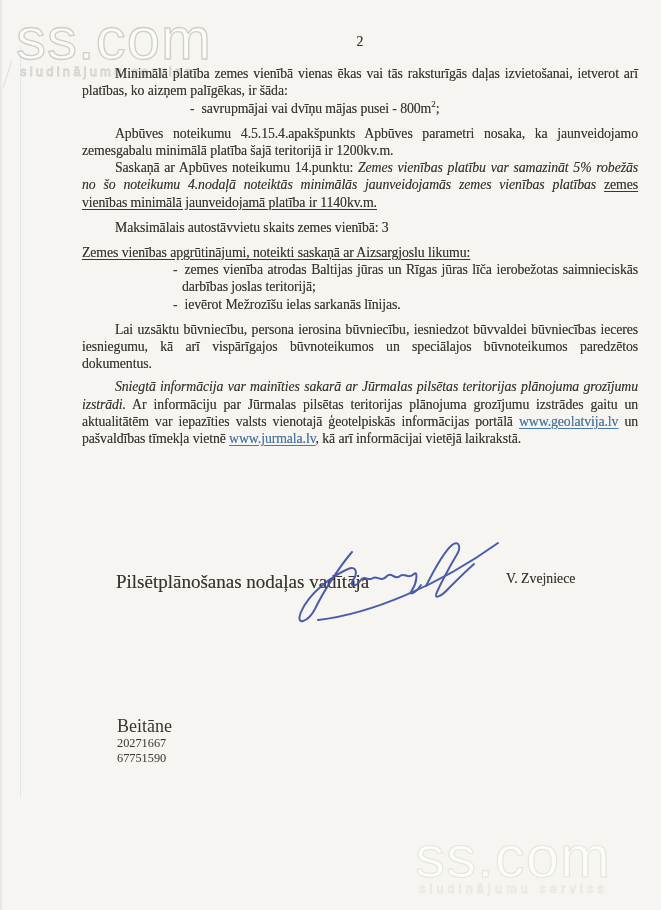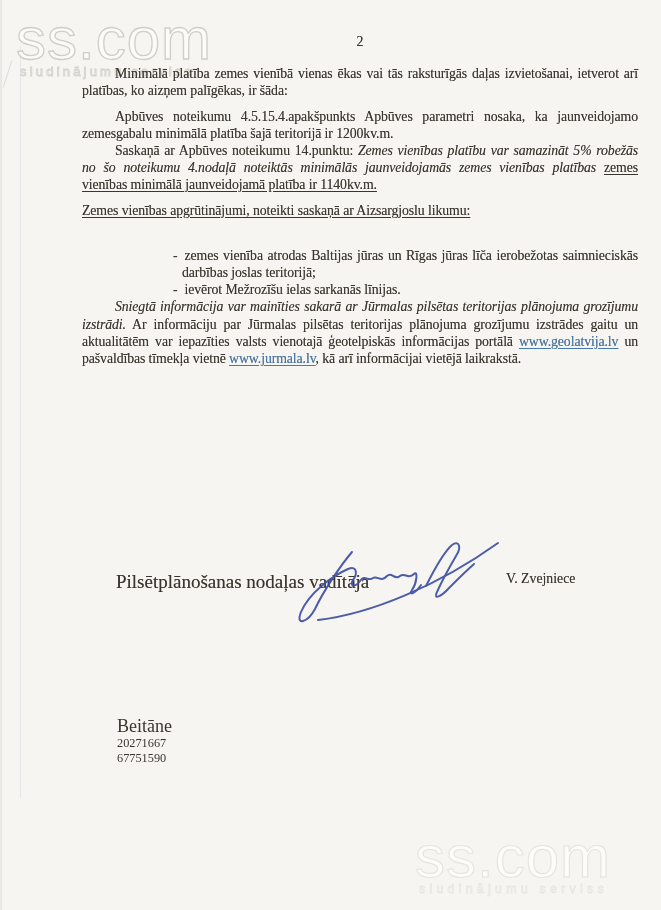--- a/index.html
+++ b/index.html
@@ -36,24 +36,24 @@
   
   .doc {
     position:absolute; left:82px; top:33px; width:556px; z-index:1;
     font-size:13.8px; line-height:17.2px; letter-spacing:-0.1px;
     text-align:justify;
     text-shadow:0 0 .4px rgba(58,54,46,.55);
   }
   .pagenum { text-align:center; margin-bottom:15px; letter-spacing:0; }
   .para { text-indent:33px; }
   .blk-gap-sm { margin-top:8px; }
-  .blk-gap-xs { margin-top:0; }
+  .blk-gap-xs { margin-top:6px; }
   .list1 { margin-left:121px; }
   .list1 .li { text-indent:-13px; }
-  .list2 { margin-left:100px;margin-top:28px; }
+  .list2 { margin-left:100px; }
   .list2 .li { text-indent:-9px; }
   .dash { margin-right:7px; }
   .it { font-style:italic; }
   .ul { text-decoration:underline; text-underline-offset:2px; }
   sup { font-size:9px; line-height:0; }
   a.doc-link { color:#4679ad; text-decoration:underline; text-underline-offset:2px; cursor:pointer; }
 
   
   .sig-label { position:absolute; left:116px; top:571px; z-index:1; font-size:19px; text-shadow:0 0 .4px rgba(58,54,46,.55); }
   .sig-name  { position:absolute; left:506px; top:571px; z-index:1; font-size:13.8px; text-shadow:0 0 .4px rgba(58,54,46,.55); }
@@ -78,34 +78,37 @@
   <span class="brand">ss.com</span>
   <span class="tagline">sludinājumu  serviss</span>
 </div>
 
 <div class="doc">
   <div class="pagenum">2</div>
 
   <div class="para">Minimālā platība zemes vienībā vienas ēkas vai tās raksturīgās daļas izvietošanai, ietverot arī platības, ko aizņem palīgēkas, ir šāda:</div>
 
   <div class="list1">
+    <div class="li"><span class="dash">-</span><span>savrupmājai vai dvīņu mājas pusei - 800m</span><sup>2</sup><span>;</span></div>
   </div>
 
   <div class="para blk-gap-sm">Apbūves noteikumu 4.5.15.4.apakšpunkts Apbūves parametri nosaka, ka jaunveidojamo zemesgabalu minimālā platība šajā teritorijā ir 1200kv.m.</div>
 
   <div class="para"><span>Saskaņā ar Apbūves noteikumu 14.punktu: </span><span class="it">Zemes vienības platību var samazināt 5% robežās no šo noteikumu 4.nodaļā noteiktās minimālās jaunveidojamās zemes vienības platības </span><span class="ul">zemes vienības minimālā jaunveidojamā platība ir 1140kv.m.</span></div>
 
+  <div class="para blk-gap-sm">Maksimālais autostāvvietu skaits zemes vienībā: 3</div>
 
   <div class="ul blk-gap-sm">Zemes vienības apgrūtinājumi, noteikti saskaņā ar Aizsargjoslu likumu:</div>
 
   <div class="list2">
     <div class="li"><span class="dash">-</span><span>zemes vienība atrodas Baltijas jūras un Rīgas jūras līča ierobežotas saimnieciskās darbības joslas teritorijā;</span></div>
     <div class="li"><span class="dash">-</span><span>ievērot Mežrozīšu ielas sarkanās līnijas.</span></div>
   </div>
 
+  <div class="para blk-gap-sm">Lai uzsāktu būvniecību, persona ierosina būvniecību, iesniedzot būvvaldei būvniecības ieceres iesniegumu, kā arī vispārīgajos būvnoteikumos un speciālajos būvnoteikumos paredzētos dokumentus.</div>
 
   <div class="para blk-gap-xs"><span class="it">Sniegtā informācija var mainīties sakarā ar Jūrmalas pilsētas teritorijas plānojuma grozījumu izstrādi.</span><span> Ar informāciju par Jūrmalas pilsētas teritorijas plānojuma grozījumu izstrādes gaitu un aktualitātēm var iepazīties valsts vienotajā ģeotelpiskās informācijas portālā </span><a class="doc-link">www.geolatvija.lv</a><span> un pašvaldības tīmekļa vietnē </span><a class="doc-link">www.jurmala.lv</a><span>, kā arī informācijai vietējā laikrakstā.</span></div>
 </div>
 
 <div class="sig-label">Pilsētplānošanas nodaļas vadītāja</div>
 <div class="sig-name">V. Zvejniece</div>
 <svg class="sig-svg" width="215" height="95" viewBox="0 0 215 95">
   <g fill="none" stroke="#3e50a2" stroke-width="2" stroke-linecap="round" opacity="0.92">
     <path d="M 62 14 C 50 28, 33 54, 25 71 C 18 84, 5 89, 11 74 C 19 55, 42 38, 58 31 C 68 27, 67 37, 63 42 C 59 48, 65 50, 70 43 C 75 36, 78 44, 83 40 C 87 37, 91 45, 97 38 C 102 33, 104 43, 110 38 C 115 34, 118 42, 124 36 C 128 32, 127 45, 122 52 C 118 58, 125 56, 131 47"></path>
     <path d="M 136 48 C 144 32, 155 13, 162 7 C 169 2, 172 9, 166 18 C 159 30, 151 45, 147 54 C 143 62, 151 59, 159 50 C 167 42, 176 33, 184 26"></path>

